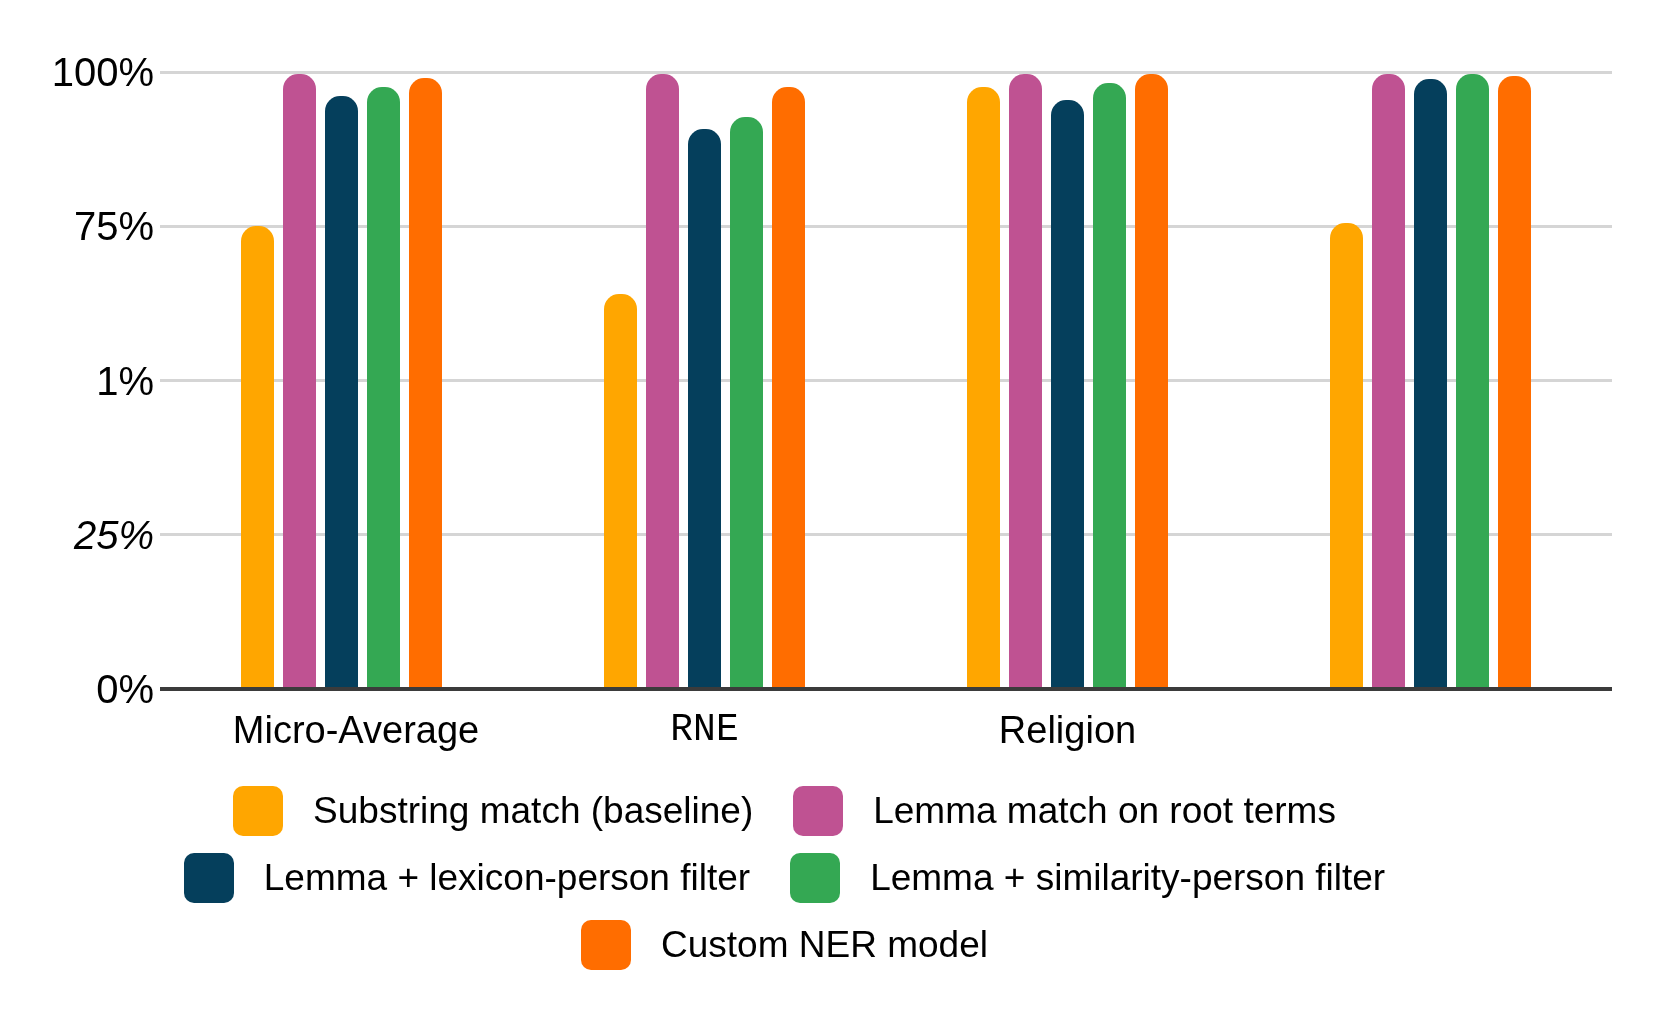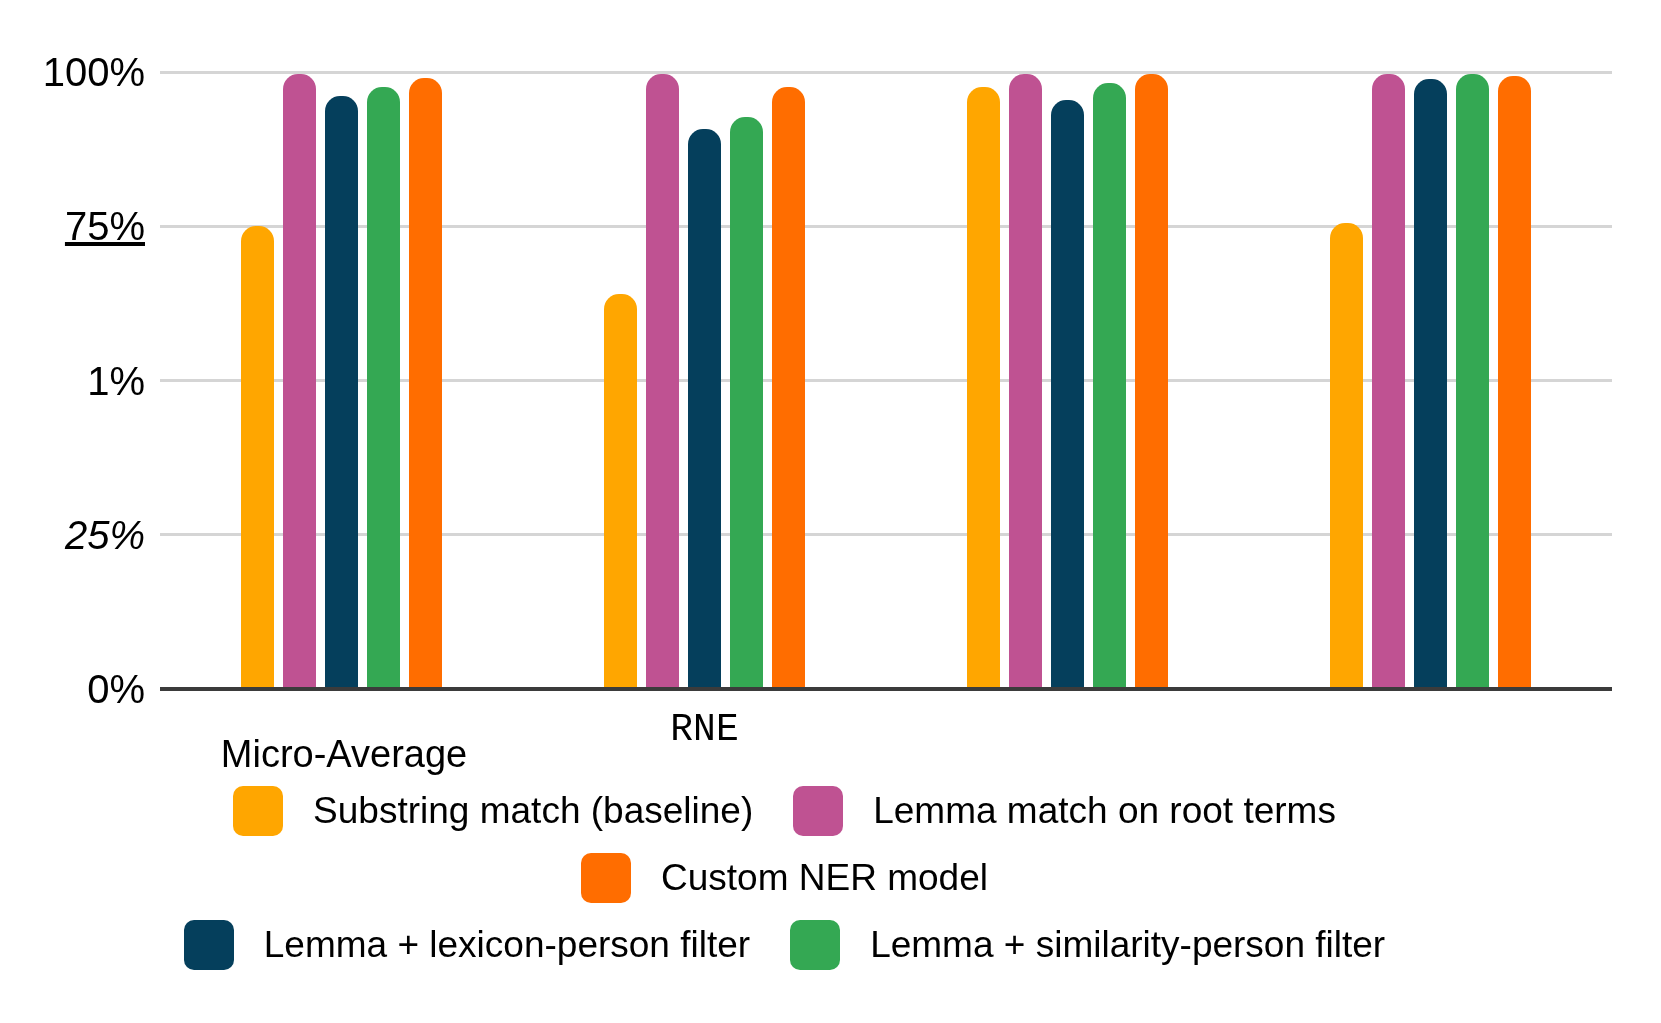--- a/index.html
+++ b/index.html
@@ -7,21 +7,21 @@
     position:relative;
     width:1661px;height:1023px;
     background:#ffffff;
     font-family:"Liberation Sans", sans-serif;
     overflow:hidden;
   }
   .gridline{position:absolute;height:3px;background:#d5d5d5;z-index:1;}
   .axisline{position:absolute;height:4px;background:#3b3b3b;z-index:3;}
   .ytick{
     position:absolute;
-    width:145px;left:0;
+    width:145px;left:9px;
     text-align:right;
     font-size:40px;color:#000;
     line-height:44px;
     z-index:2;
   }
   .bar{
     position:absolute;
     width:33px;
     border-radius:15px 15px 0 0;
     z-index:2;
@@ -53,66 +53,67 @@
 <body>
 
 <div id="canvas">
     <div class="axisline" style="left: 160px; width: 1452px; top: 687px;"></div>
     <div class="ytick" style="top: 667px;">0%</div>
     <div class="gridline" style="left: 160px; width: 1452px; top: 533.25px;"></div>
     <div class="ytick" style="top: 512.75px; font-style: italic;">25%</div>
     <div class="gridline" style="left: 160px; width: 1452px; top: 379px;"></div>
     <div class="ytick" style="top: 358.5px;">1%</div>
     <div class="gridline" style="left: 160px; width: 1452px; top: 224.75px;"></div>
-    <div class="ytick" style="top: 204.25px; text-decoration: underline;">75%</div>
+    <div class="ytick" style="top: 204.25px;">75%</div>
     <div class="gridline" style="left: 160px; width: 1452px; top: 70.5px;"></div>
     <div class="ytick" style="top: 50px;">100%</div>
     <div class="bar" title="Substring match (baseline) — Micro-Average: 75%" style="left: 241px; top: 226.25px; height: 462.75px; background: rgb(255, 166, 0);"></div>
     <div class="bar" title="Lemma match on root terms — Micro-Average: 99.6%" style="left: 283px; top: 74.468px; height: 614.532px; background: rgb(191, 82, 146);"></div>
     <div class="bar" title="Lemma + lexicon-person filter — Micro-Average: 96.1%" style="left: 325px; top: 96.063px; height: 592.937px; background: rgb(5, 63, 92);"></div>
     <div class="bar" title="Lemma + similarity-person filter — Micro-Average: 97.6%" style="left: 367px; top: 86.808px; height: 602.192px; background: rgb(52, 168, 83);"></div>
     <div class="bar" title="Custom NER model — Micro-Average: 99%" style="left: 409px; top: 78.17px; height: 610.83px; background: rgb(255, 109, 0);"></div>
-    <div class="xtick" style="left: 163px; top: 708px; margin-top: 24px;">Micro-Average</div>
+    <div class="xtick" style="left: 175px; top: 708px;">Micro-Average</div>
     <div class="bar" title="Substring match (baseline) — RNE: 64.1%" style="left: 604px; top: 293.503px; height: 395.497px; background: rgb(255, 166, 0);"></div>
     <div class="bar" title="Lemma match on root terms — RNE: 99.7%" style="left: 646px; top: 73.851px; height: 615.149px; background: rgb(191, 82, 146);"></div>
     <div class="bar" title="Lemma + lexicon-person filter — RNE: 90.7%" style="left: 688px; top: 129.381px; height: 559.619px; background: rgb(5, 63, 92);"></div>
     <div class="bar" title="Lemma + similarity-person filter — RNE: 92.7%" style="left: 730px; top: 117.041px; height: 571.959px; background: rgb(52, 168, 83);"></div>
     <div class="bar" title="Custom NER model — RNE: 97.5%" style="left: 772px; top: 87.425px; height: 601.575px; background: rgb(255, 109, 0);"></div>
     <div class="xtick" style="left: 523.5px; top: 708px; font-family: Liberation Mono, monospace;">RNE</div>
     <div class="bar" title="Substring match (baseline) — Religion: 97.5%" style="left: 967px; top: 87.425px; height: 601.575px; background: rgb(255, 166, 0);"></div>
     <div class="bar" title="Lemma match on root terms — Religion: 99.6%" style="left: 1009px; top: 74.468px; height: 614.532px; background: rgb(191, 82, 146);"></div>
     <div class="bar" title="Lemma + lexicon-person filter — Religion: 95.4%" style="left: 1051px; top: 100.382px; height: 588.618px; background: rgb(5, 63, 92);"></div>
     <div class="bar" title="Lemma + similarity-person filter — Religion: 98.2%" style="left: 1093px; top: 83.106px; height: 605.894px; background: rgb(52, 168, 83);"></div>
     <div class="bar" title="Custom NER model — Religion: 99.7%" style="left: 1135px; top: 73.851px; height: 615.149px; background: rgb(255, 109, 0);"></div>
+    <div class="xtick" style="left: 886.5px; top: 708px;">Religion</div>
     <div class="bar" title="Substring match (baseline) — SOGIESC: 75.6%" style="left: 1330px; top: 222.548px; height: 466.452px; background: rgb(255, 166, 0);"></div>
     <div class="bar" title="Lemma match on root terms — SOGIESC: 99.7%" style="left: 1372px; top: 73.851px; height: 615.149px; background: rgb(191, 82, 146);"></div>
     <div class="bar" title="Lemma + lexicon-person filter — SOGIESC: 98.9%" style="left: 1414px; top: 78.787px; height: 610.213px; background: rgb(5, 63, 92);"></div>
     <div class="bar" title="Lemma + similarity-person filter — SOGIESC: 99.7%" style="left: 1456px; top: 73.851px; height: 615.149px; background: rgb(52, 168, 83);"></div>
     <div class="bar" title="Custom NER model — SOGIESC: 99.4%" style="left: 1498px; top: 75.702px; height: 613.298px; background: rgb(255, 109, 0);"></div>
     <div class="legend">
       <div class="legend-row">
         <div class="legend-entry">
           <div class="legend-swatch" style="background: rgb(255, 166, 0);"></div>
           <div class="legend-label">Substring match (baseline)</div>
         </div>
         <div class="legend-entry">
           <div class="legend-swatch" style="background: rgb(191, 82, 146);"></div>
           <div class="legend-label">Lemma match on root terms</div>
         </div>
       </div>
       <div class="legend-row">
         <div class="legend-entry">
-          <div class="legend-swatch" style="background: rgb(255, 109, 0);"></div>
-          <div class="legend-label">Custom NER model</div>
-        </div>
-      </div>
-      <div class="legend-row">
-        <div class="legend-entry">
           <div class="legend-swatch" style="background: rgb(5, 63, 92);"></div>
           <div class="legend-label">Lemma + lexicon-person filter</div>
         </div>
         <div class="legend-entry">
           <div class="legend-swatch" style="background: rgb(52, 168, 83);"></div>
           <div class="legend-label">Lemma + similarity-person filter</div>
         </div>
       </div>
+      <div class="legend-row">
+        <div class="legend-entry">
+          <div class="legend-swatch" style="background: rgb(255, 109, 0);"></div>
+          <div class="legend-label">Custom NER model</div>
+        </div>
+      </div>
     </div>
   </div>
 
 </body></html>

